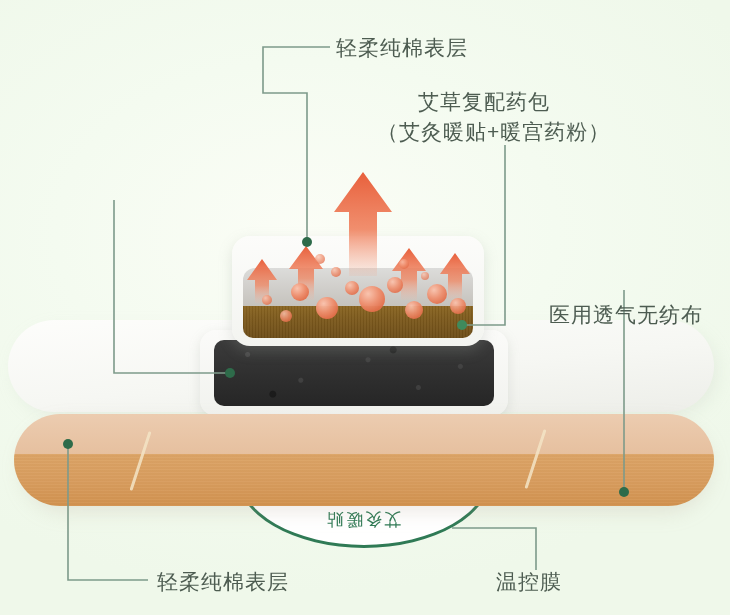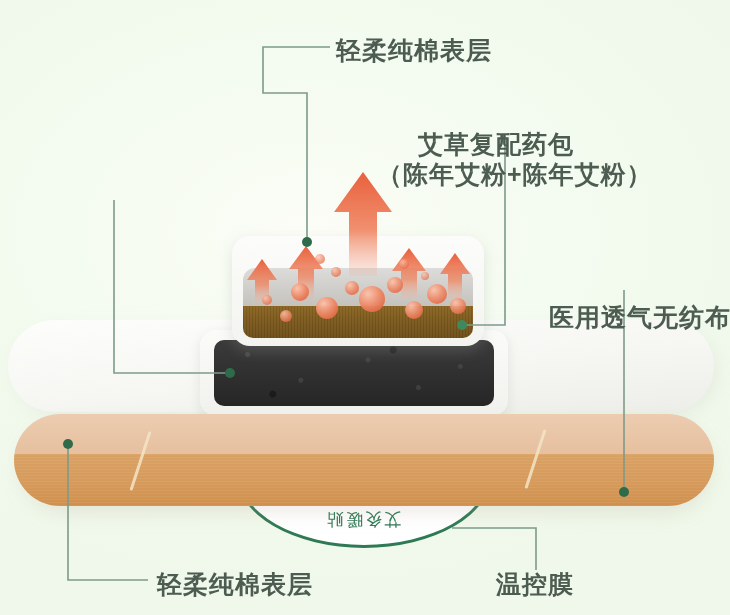--- a/index.html
+++ b/index.html
@@ -10,27 +10,27 @@
   }
   #stage{
     position:relative;width:730px;height:615px;overflow:hidden;
     background:
       radial-gradient(ellipse 520px 360px at 42% 38%, #fbfdf6 0%, #f4fbf0 48%, #eff8ea 100%);
   }
   
   .lbl{
     position:absolute;
     color:#4d5c51;
-    font-size:25px;
+    font-size:21px;
     letter-spacing:1px;
     white-space:nowrap;
     line-height:1.32;
-    font-weight:700;
-  }
-  .lbl.center{text-align:left;margin-top:40px;}
+    font-weight:400;
+  }
+  .lbl.center{text-align:left;}
   
   svg.leaders{position:absolute;left:0;top:0;width:730px;height:615px;pointer-events:none;}
   
   .nonwoven{
     position:absolute;
     background:linear-gradient(175deg,#fdfdfb 0%,#f6f7f3 55%,#edeee9 100%);
     border-radius:90px;
   }
   .nonwoven-shadow{
     position:absolute;
@@ -208,21 +208,21 @@
     <circle cx="68" cy="444" r="5" fill="#2e6b4a"></circle>
 
     <g stroke="#7d9a8a" stroke-width="1.6" fill="none">
       <path d="M536 570 L536 528 L452 528"></path>
     </g>
   </svg>
 
   <div class="lbl" style="left:336px;top:34px;">轻柔纯棉表层</div>
 
   <div class="lbl center" style="left:418px;top:88px;">艾草复配药包</div>
-  <div class="lbl center" style="left:377px;top:118px;">（陈年艾粉+陈年艾粉）</div>
+  <div class="lbl center" style="left:377px;top:118px;">（艾灸暖贴+暖宫药粉）</div>
 
 
   <div class="lbl" style="left:549px;top:253px;margin-top:48px;">医用透气无纺布</div>
 
   <div class="lbl" style="left:157px;top:568px;">轻柔纯棉表层</div>
 
   <div class="lbl" style="left:496px;top:568px;">温控膜</div>
 
 </div>
 

